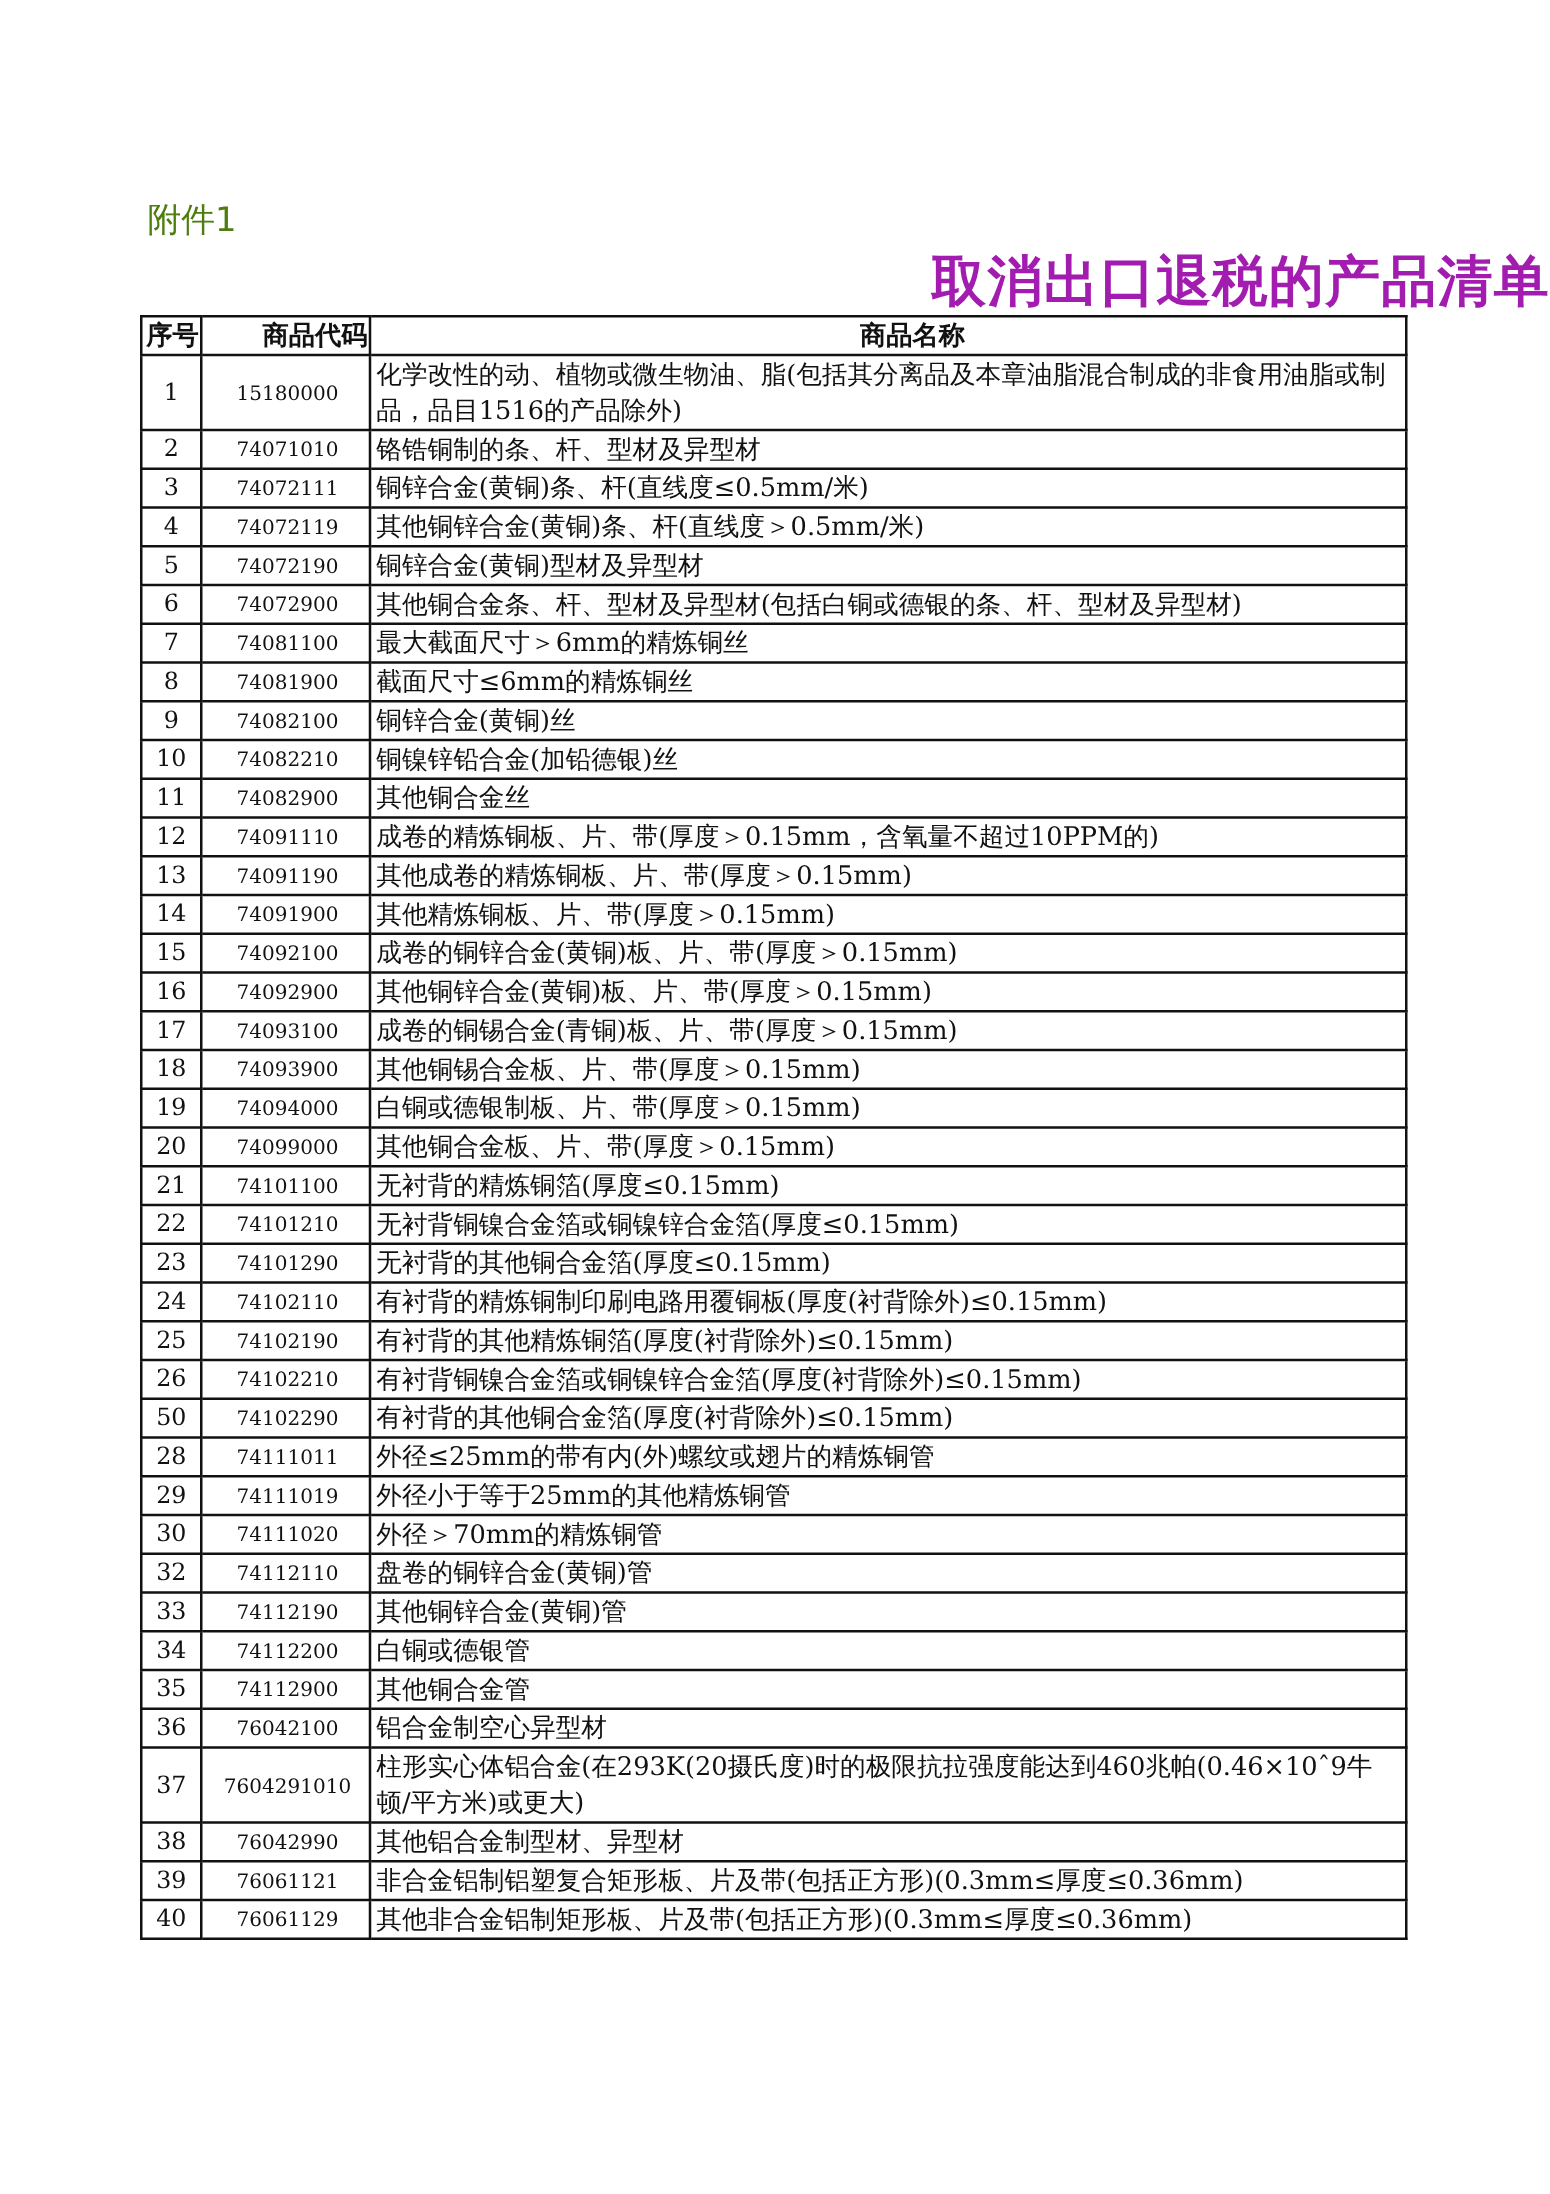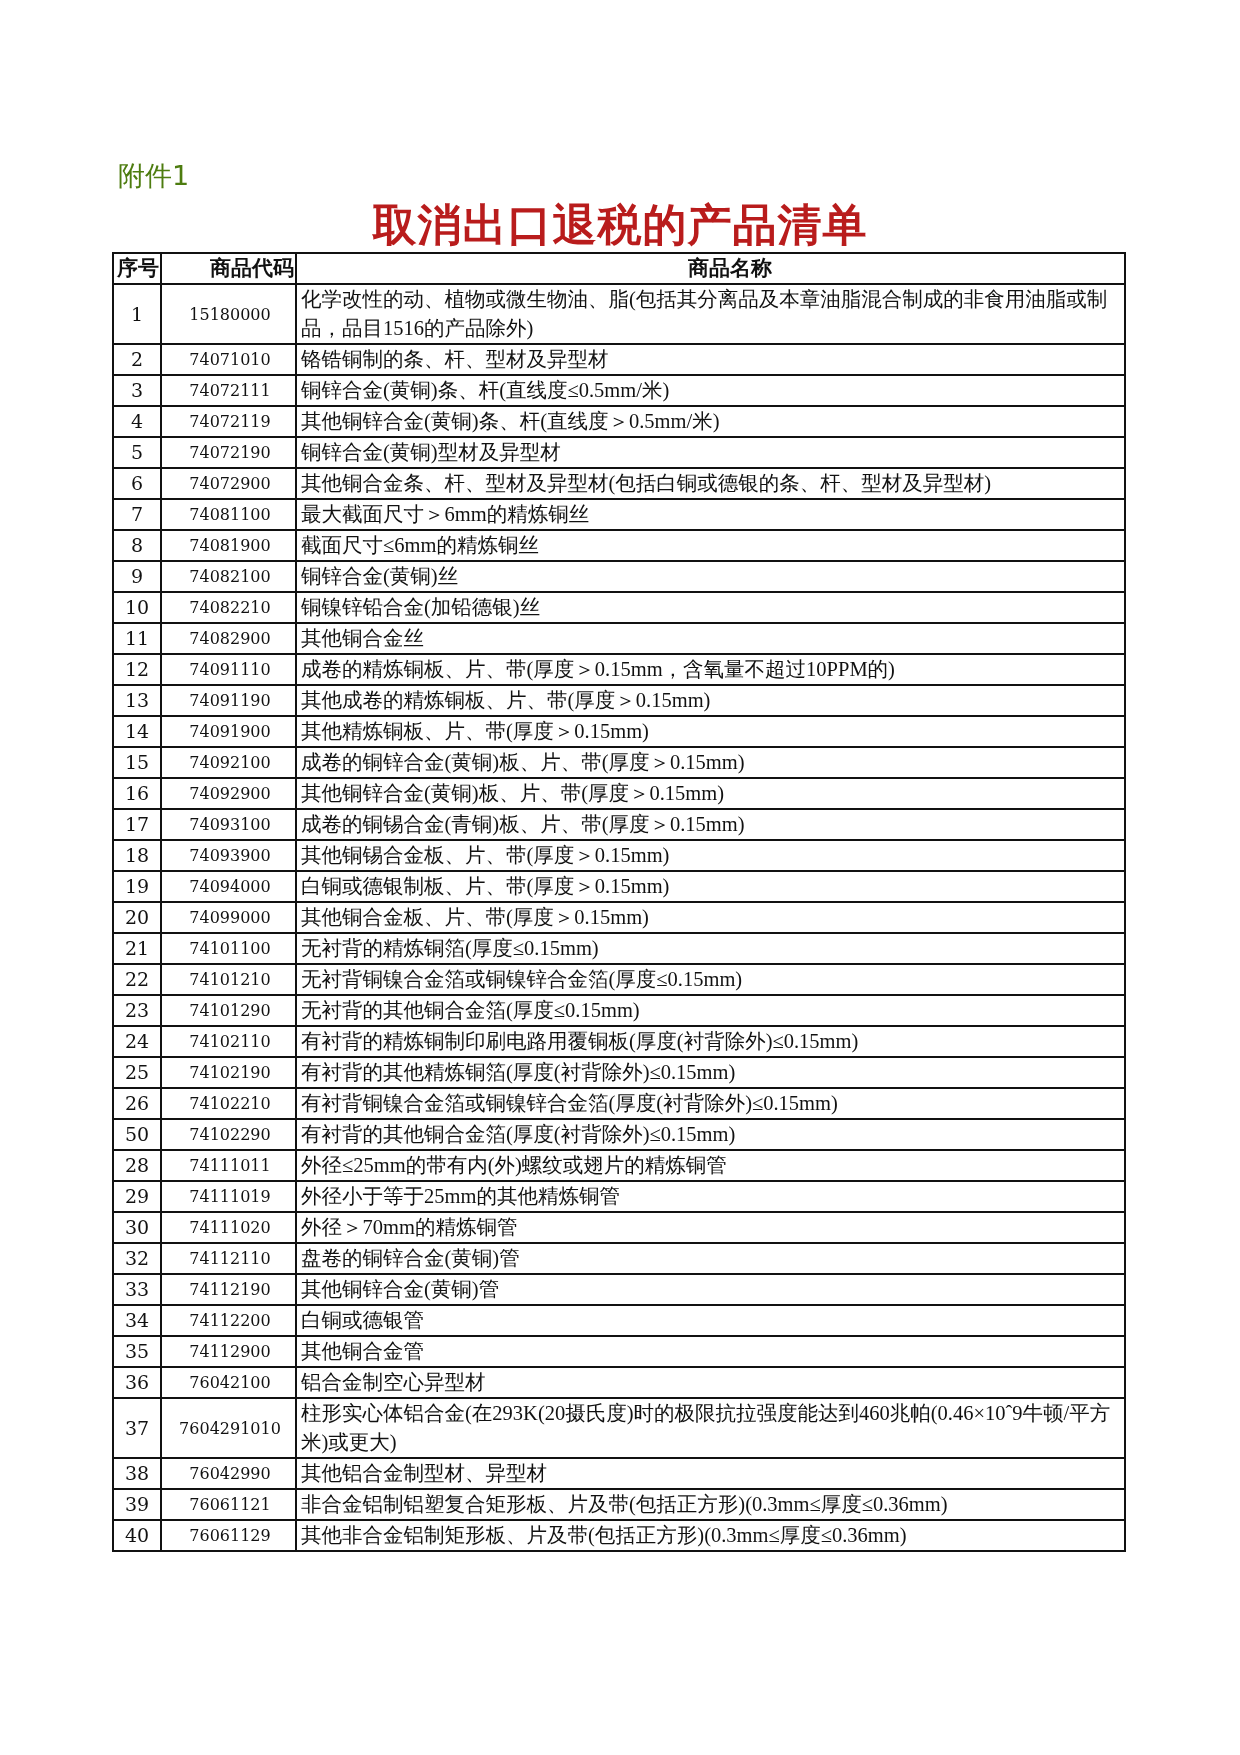--- a/index.html
+++ b/index.html
@@ -1,34 +1,34 @@
 <!DOCTYPE html>
 <html><head>
 <meta charset="utf-8">
 <style>
   html, body { margin: 0; padding: 0; background: #ffffff; }
   body { width: 1240px; height: 1755px; position: relative; overflow: hidden;
          font-family: "DejaVu Serif", "Liberation Serif", serif; color: #111; }
   .attachment { position: absolute; left: 118px; top: 158px; font-family: "DejaVu Sans", "Liberation Sans", sans-serif;
                 font-size: 27px; color: #4d7c0f; }
-  .title { position: absolute; left: 0; width: 1240px; top: 196px; text-align: center;
+  .title { position: absolute; left: 0; width: 1240px; top: 196px; text-align: right;
            font-family: "DejaVu Serif", "Liberation Serif", serif; font-weight: bold; font-size: 44px;
-           letter-spacing: 1px; color: #b91c1c; }
+           letter-spacing: 1px; color: #a21caf; }
   table { position: absolute; left: 112px; top: 252px; width: 1012px; border-collapse: collapse;
           table-layout: fixed; }
   col.c-seq { width: 48px; } col.c-code { width: 135px; } col.c-name { width: 829px; }
   th, td { border: 2px solid #111; padding: 0 4px; vertical-align: middle; line-height: 29px; }
   th { height: 27px; font-family: "DejaVu Sans", "Liberation Sans", sans-serif; font-weight: bold;
        font-size: 21px; white-space: nowrap; padding: 0 1px; }
   th.h-seq, th.h-code { text-align: right; }
   th.h-name { text-align: center; padding-left: 40px; }
   td { font-size: 20px; height: 27px; }
   td.seq { text-align: center; padding: 0; font-size: 19px; }
   td.code { text-align: center; font-size: 16px; white-space: nowrap; padding-left: 7px; }
-  td.name { text-align: left; padding-left: 4px; font-size: 20.5px; word-break: break-all; font-family: Liberation Serif, serif; }
+  td.name { text-align: left; padding-left: 4px; font-size: 20.5px; word-break: break-all; }
 </style>
 </head>
 <body>
 
 <div class="attachment">附件1</div>
 <div class="title">取消出口退税的产品清单</div>
 
 <table>
   <colgroup>
       <col class="c-seq">

